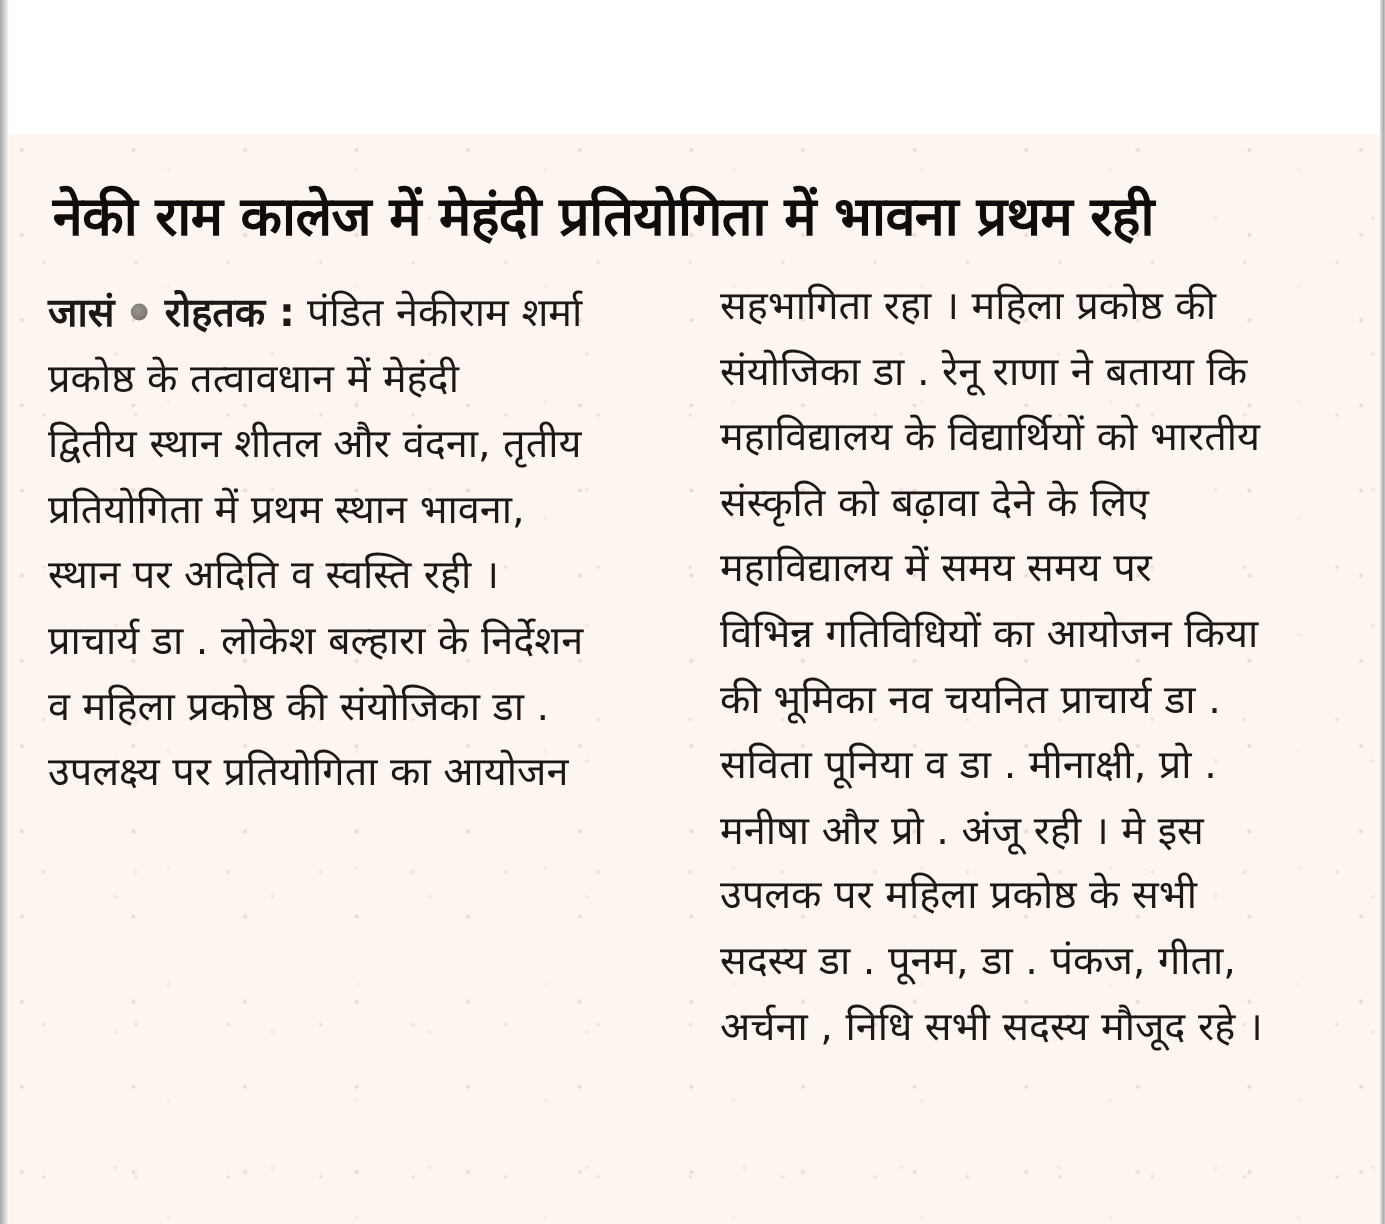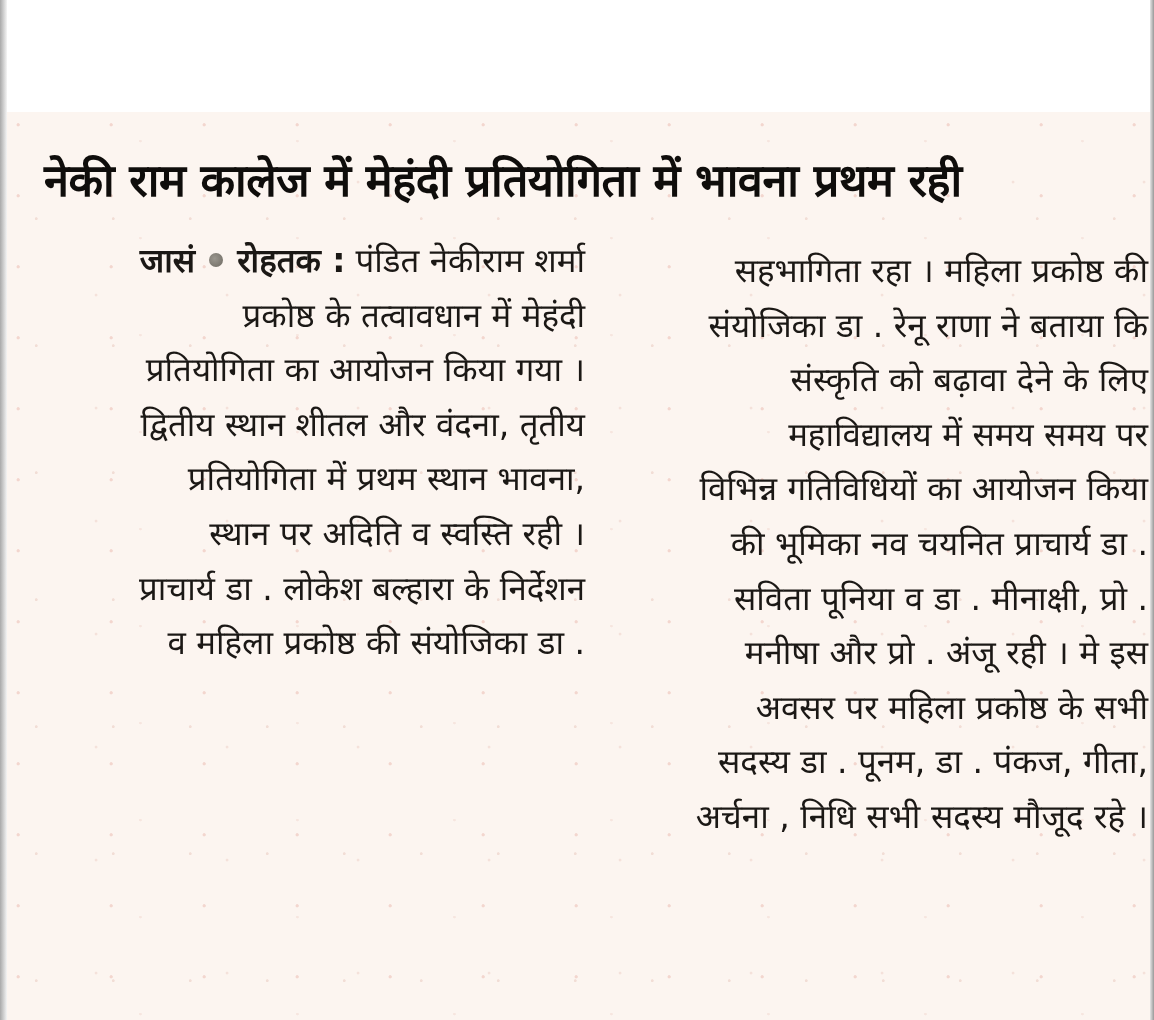--- a/index.html
+++ b/index.html
@@ -50,24 +50,23 @@
     font-size: 45px;
     font-weight: 700;
     color: #0f0d0b;
     white-space: nowrap;
     letter-spacing: -0.5px;
   }
   .column {
     position: absolute;
     color: #1b1815;
     font-size: 33px;
-    text-align: right;
   }
   .column-1 { left: 40px;  top: 234px; width: 545px; }
-  .column-2 { left: 600px; top: 228px; width: 548px; margin-top: 16px; }
+  .column-2 { left: 600px; top: 228px; width: 548px; }
   .line {
     height: 54.6px;
     line-height: 54.6px;
     white-space: nowrap;
   }
   .bold { font-weight: 700; }
   .byline-agency { margin-right: 6px; }
   .bullet {
     display: inline-block;
     width: 14px; height: 14px;
@@ -90,35 +89,36 @@
 
   <div class="paper"></div>
 
   <div class="headline">नेकी राम कालेज में मेहंदी प्रतियोगिता में भावना प्रथम रही</div>
 
   <div class="column column-1">
     <div class="line">
       <span class="bold byline-agency">जासं</span><span class="bullet"></span><span class="bold byline-location">रोहतक :</span><span>पंडित नेकीराम शर्मा</span>
     </div>
     <div class="line">प्रकोष्ठ के तत्वावधान में मेहंदी</div>
-    <div class="line">प्रतियोगिता का आयोजन किया गया ।</div>
     <div class="line">द्वितीय स्थान शीतल और वंदना, तृतीय</div>
     <div class="line">प्रतियोगिता में प्रथम स्थान भावना,</div>
     <div class="line">स्थान पर अदिति व स्वस्ति रही ।</div>
     <div class="line">प्राचार्य डा . लोकेश बल्हारा के निर्देशन</div>
     <div class="line">व महिला प्रकोष्ठ की संयोजिका डा .</div>
+    <div class="line">उपलक्ष्य पर प्रतियोगिता का आयोजन</div>
   </div>
 
   <div class="column column-2">
     <div class="line">सहभागिता रहा । महिला प्रकोष्ठ की</div>
     <div class="line">संयोजिका डा . रेनू राणा ने बताया कि</div>
+    <div class="line">महाविद्यालय के विद्यार्थियों को भारतीय</div>
     <div class="line">संस्कृति को बढ़ावा देने के लिए</div>
     <div class="line">महाविद्यालय में समय समय पर</div>
     <div class="line">विभिन्न गतिविधियों का आयोजन किया</div>
     <div class="line">की भूमिका नव चयनित प्राचार्य डा .</div>
     <div class="line">सविता पूनिया व डा . मीनाक्षी, प्रो .</div>
     <div class="line">मनीषा और प्रो . अंजू रही । मे इस</div>
-    <div class="line">अवसर पर महिला प्रकोष्ठ के सभी</div>
+    <div class="line">उपलक पर महिला प्रकोष्ठ के सभी</div>
     <div class="line">सदस्य डा . पूनम, डा . पंकज, गीता,</div>
     <div class="line">अर्चना , निधि सभी सदस्य मौजूद रहे ।</div>
   </div>
 
 </div>
 
 </body></html>

